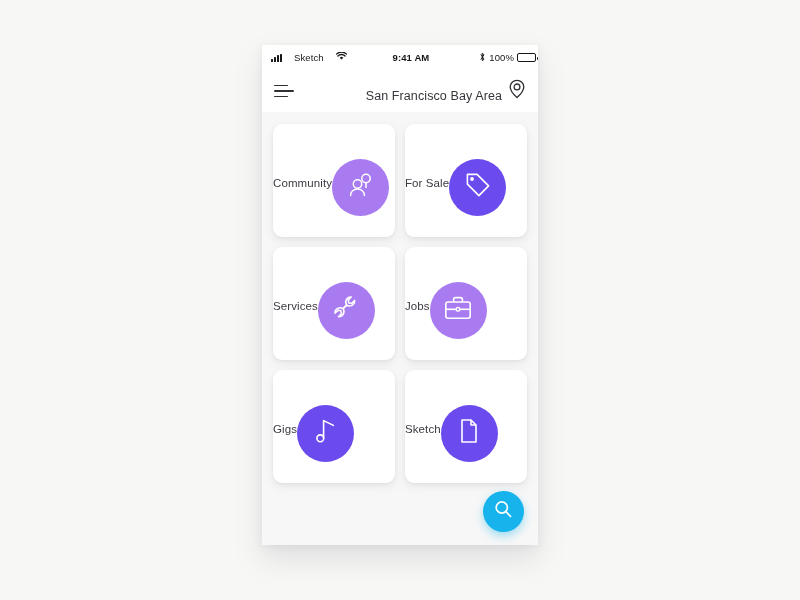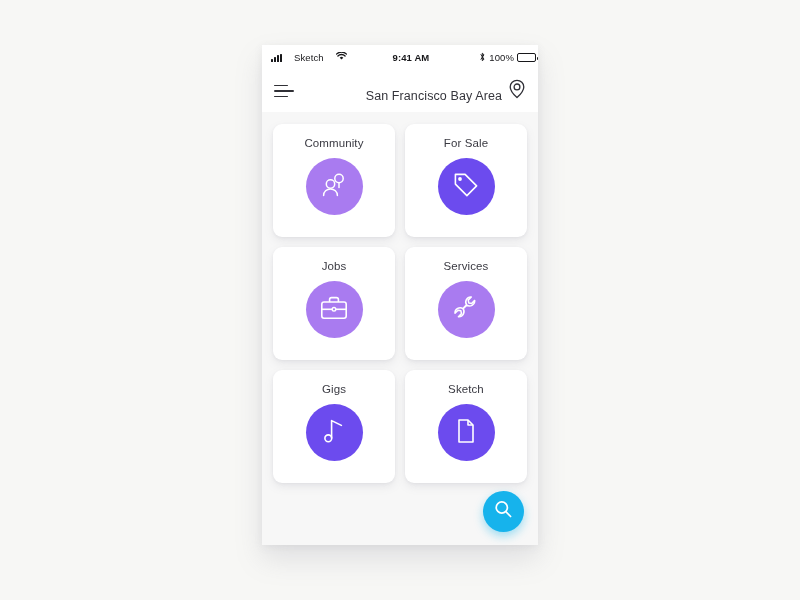--- a/index.html
+++ b/index.html
@@ -168,21 +168,20 @@
     gap: 10px;
   }
   .card {
     width: 122px;
     height: 113px;
     background: #ffffff;
     border-radius: 9px;
     box-shadow: 0 4px 9px rgba(130,130,150,0.13),
                 0 1px 3px rgba(130,130,150,0.10);
     display: flex;
-    flex-direction: column;
     align-items: center;
     box-sizing: border-box;
     padding-top: 13px;
     cursor: pointer;
   }
   .card-label {
     font-size: 11.5px;
     color: #3a3a42;
     letter-spacing: 0.1px;
     margin-bottom: 9px;
@@ -294,41 +293,41 @@
             <span>
               <svg width="28" height="28" viewBox="0 0 28 28">
                 <path d="M13.1 3.4 L3.4 3.4 L3.4 13.1 L14.9 24.6 L24.6 14.9 Z" stroke="#ffffff" stroke-width="1.6" fill="none" stroke-linejoin="round"></path>
                 <circle cx="8.0" cy="8.0" r="1.9" fill="#ffffff"></circle>
               </svg>
             </span>
           </div>
         </div>
 
         <div class="card">
+          <div class="card-label">Services</div>
+          <div class="card-circle" style="background:#a97bf0">
+            <span>
+              <svg width="30" height="30" viewBox="0 0 30 30">
+                <g stroke="#ffffff" stroke-width="1.5" fill="none" stroke-linejoin="round" stroke-linecap="round">
+                  <path d="M20.3 4.0 a5.1 5.1 0 0 0 -4.5 8.2 L12.2 15.8 a5.1 5.1 0 0 0 -8.2 4.5 l3.1 -3.1 2.8 0.6 0.6 2.8 -3.1 3.1 a5.1 5.1 0 0 0 4.5 -8.2 l3.6 -3.6 a5.1 5.1 0 0 0 8.2 -4.5 l-3.1 3.1 -2.8 -0.6 -0.6 -2.8 Z"></path>
+                </g>
+              </svg>
+            </span>
+          </div>
+        </div>
+
+        <div class="card">
           <div class="card-label">Jobs</div>
           <div class="card-circle" style="background:#a97bf0">
             <span>
               <svg width="30" height="28" viewBox="0 0 30 28">
                 <rect x="2.8" y="8.0" width="24.4" height="16.2" rx="2.2" stroke="#ffffff" stroke-width="1.6" fill="none"></rect>
                 <path d="M10.6 8.0 L10.6 5.6 A2.0 2.0 0 0 1 12.6 3.6 L17.4 3.6 A2.0 2.0 0 0 1 19.4 5.6 L19.4 8.0" stroke="#ffffff" stroke-width="1.6" fill="none" stroke-linejoin="round"></path>
                 <path d="M2.8 15.3 L27.2 15.3" stroke="#ffffff" stroke-width="1.6" fill="none"></path>
                 <circle cx="15" cy="15.3" r="1.8" fill="#a97bf0" stroke="#ffffff" stroke-width="1.4"></circle>
-              </svg>
-            </span>
-          </div>
-        </div>
-
-        <div class="card">
-          <div class="card-label">Services</div>
-          <div class="card-circle" style="background:#a97bf0">
-            <span>
-              <svg width="30" height="30" viewBox="0 0 30 30">
-                <g stroke="#ffffff" stroke-width="1.5" fill="none" stroke-linejoin="round" stroke-linecap="round">
-                  <path d="M20.3 4.0 a5.1 5.1 0 0 0 -4.5 8.2 L12.2 15.8 a5.1 5.1 0 0 0 -8.2 4.5 l3.1 -3.1 2.8 0.6 0.6 2.8 -3.1 3.1 a5.1 5.1 0 0 0 4.5 -8.2 l3.6 -3.6 a5.1 5.1 0 0 0 8.2 -4.5 l-3.1 3.1 -2.8 -0.6 -0.6 -2.8 Z"></path>
-                </g>
               </svg>
             </span>
           </div>
         </div>
 
         <div class="card">
           <div class="card-label">Gigs</div>
           <div class="card-circle" style="background:#6c4bee">
             <span>
               <svg width="24" height="28" viewBox="0 0 24 28">

